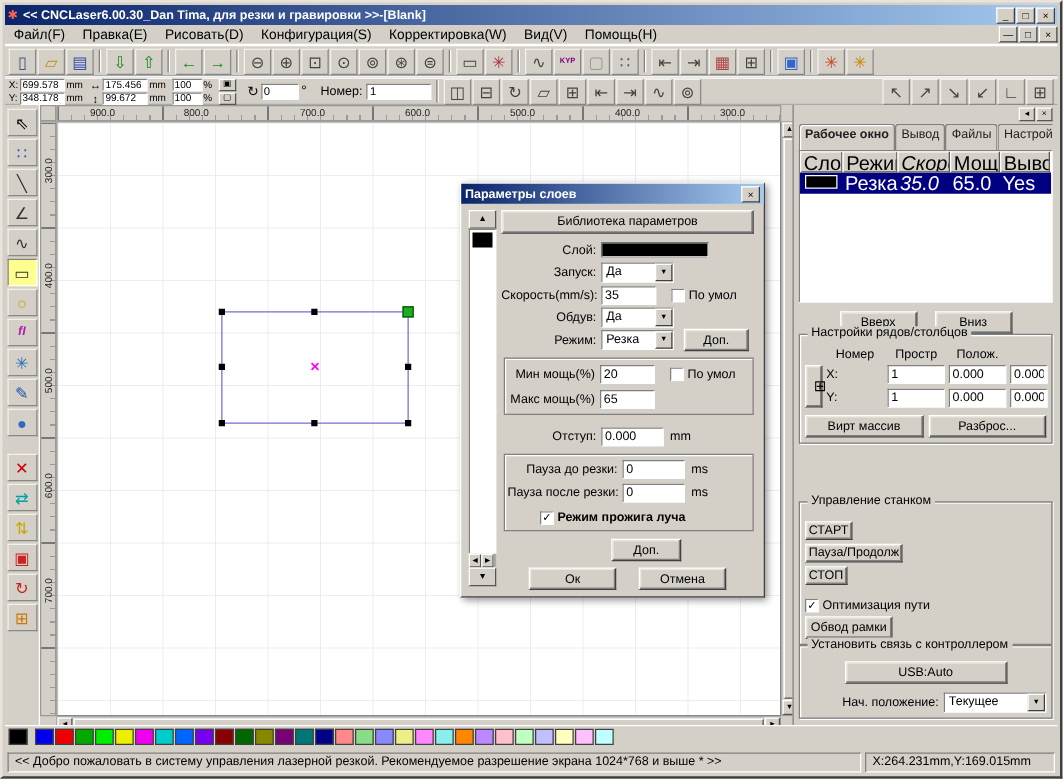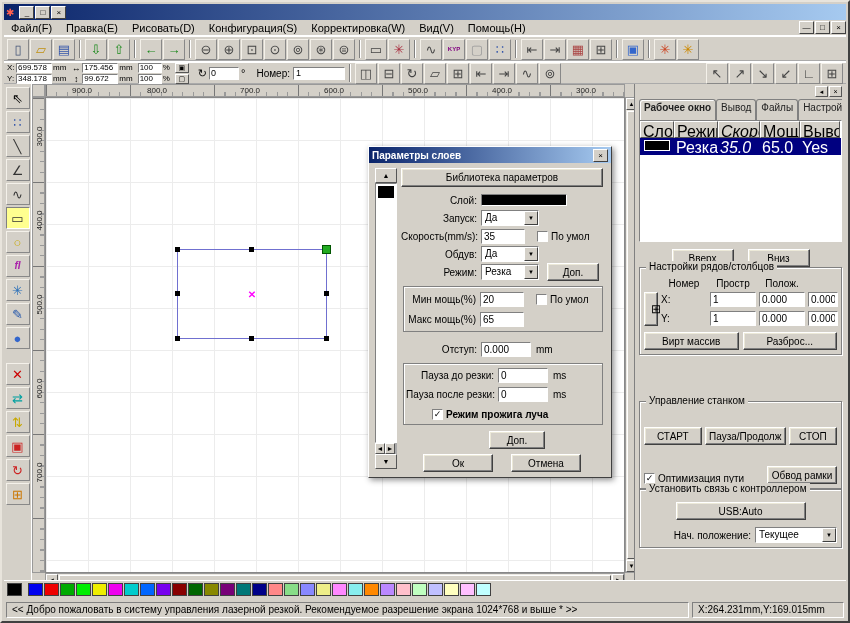--- a/index.html
+++ b/index.html
@@ -83,21 +83,21 @@
 .updown{display:flex;gap:14px;justify-content:center;margin-top:7px;}
 .btn{background:#d4d0c8;border:1px solid;border-color:#fff #404040 #404040 #fff;box-shadow:inset -1px -1px 0 #808080,inset 1px 1px 0 #ece9d8;font-size:10px;font-family:inherit;padding:1px 6px;height:18px;}
 .group{position:relative;border:1px solid #808080;box-shadow:inset 1px 1px 0 #fff,1px 1px 0 #fff;padding:4px;}
 .glabel{position:absolute;top:-7px;left:6px;background:#d4d0c8;padding:0 3px;font-size:10px;white-space:nowrap;}
 .array-grid{display:grid;grid-template-columns:14px 46px 46px 46px 30px;gap:3px 3px;align-items:center;font-size:10px;margin-top:6px;}
 .array-grid .hd{text-align:center;font-size:10px;}
 .ginput{width:100%;height:15px;font-size:10px;border:1px solid;border-color:#808080 #fff #fff #808080;padding:0 2px;font-family:inherit;}
 .array-preview{grid-row:2/4;height:34px;font-size:12px;}
 .array-btns{display:flex;gap:4px;margin-top:6px;}
 .array-btns .btn{flex:1;}
-.mg-row{display:flex;gap:3px;margin-top:21px;align-items:flex-end;}
+.mg-row{display:flex;gap:3px;margin-top:11px;align-items:flex-start;flex-direction:column;}
 .mg-row .btn{padding:1px 2px;white-space:nowrap;}
 .cbwrap{display:flex;align-items:center;flex:1;font-size:10px;white-space:nowrap;overflow:hidden;}
 .cb{width:11px;height:11px;flex:0 0 11px;background:#fff;border:1px solid;border-color:#808080 #fff #fff #808080;display:inline-flex;align-items:center;justify-content:center;font-size:9px;margin-right:3px;line-height:1;}
 .usb-btn{display:block;width:130px;margin:8px auto 2px;}
 .ctrl-row{display:flex;align-items:center;gap:4px;margin-top:7px;font-size:10px;justify-content:flex-end;}
 
 .combo{display:inline-flex;height:16px;border:1px solid;border-color:#808080 #fff #fff #808080;background:#fff;align-items:stretch;}
 .ctext{padding:1px 3px;font-size:10px;flex:1;overflow:hidden;white-space:nowrap;}
 .carr{width:14px;background:#d4d0c8;border:1px solid;border-color:#fff #404040 #404040 #fff;font-size:6px;display:flex;align-items:center;justify-content:center;}
 
@@ -134,20 +134,21 @@
 .dopbtn{position:absolute;left:120px;top:268px;width:56px;}
 .bold{font-weight:bold;}
 </style>
 </head>
 <body>
 
 <div class="app">
 
   <div class="titlebar">
     <span class="app-icon">✱</span>
+    <span class="title-text">&lt;&lt; CNCLaser6.00.30_Dan Tima, для резки и гравировки &gt;&gt;-[Blank]</span>
     <button class="winbtn">_</button>
     <button class="winbtn">□</button>
     <button class="winbtn">×</button>
   </div>
 
   <div class="menubar">
     <span id="menu-items" style="display:flex;">
         <span class="menu-item">Файл(F)</span>
         <span class="menu-item">Правка(E)</span>
         <span class="menu-item">Рисовать(D)</span>

